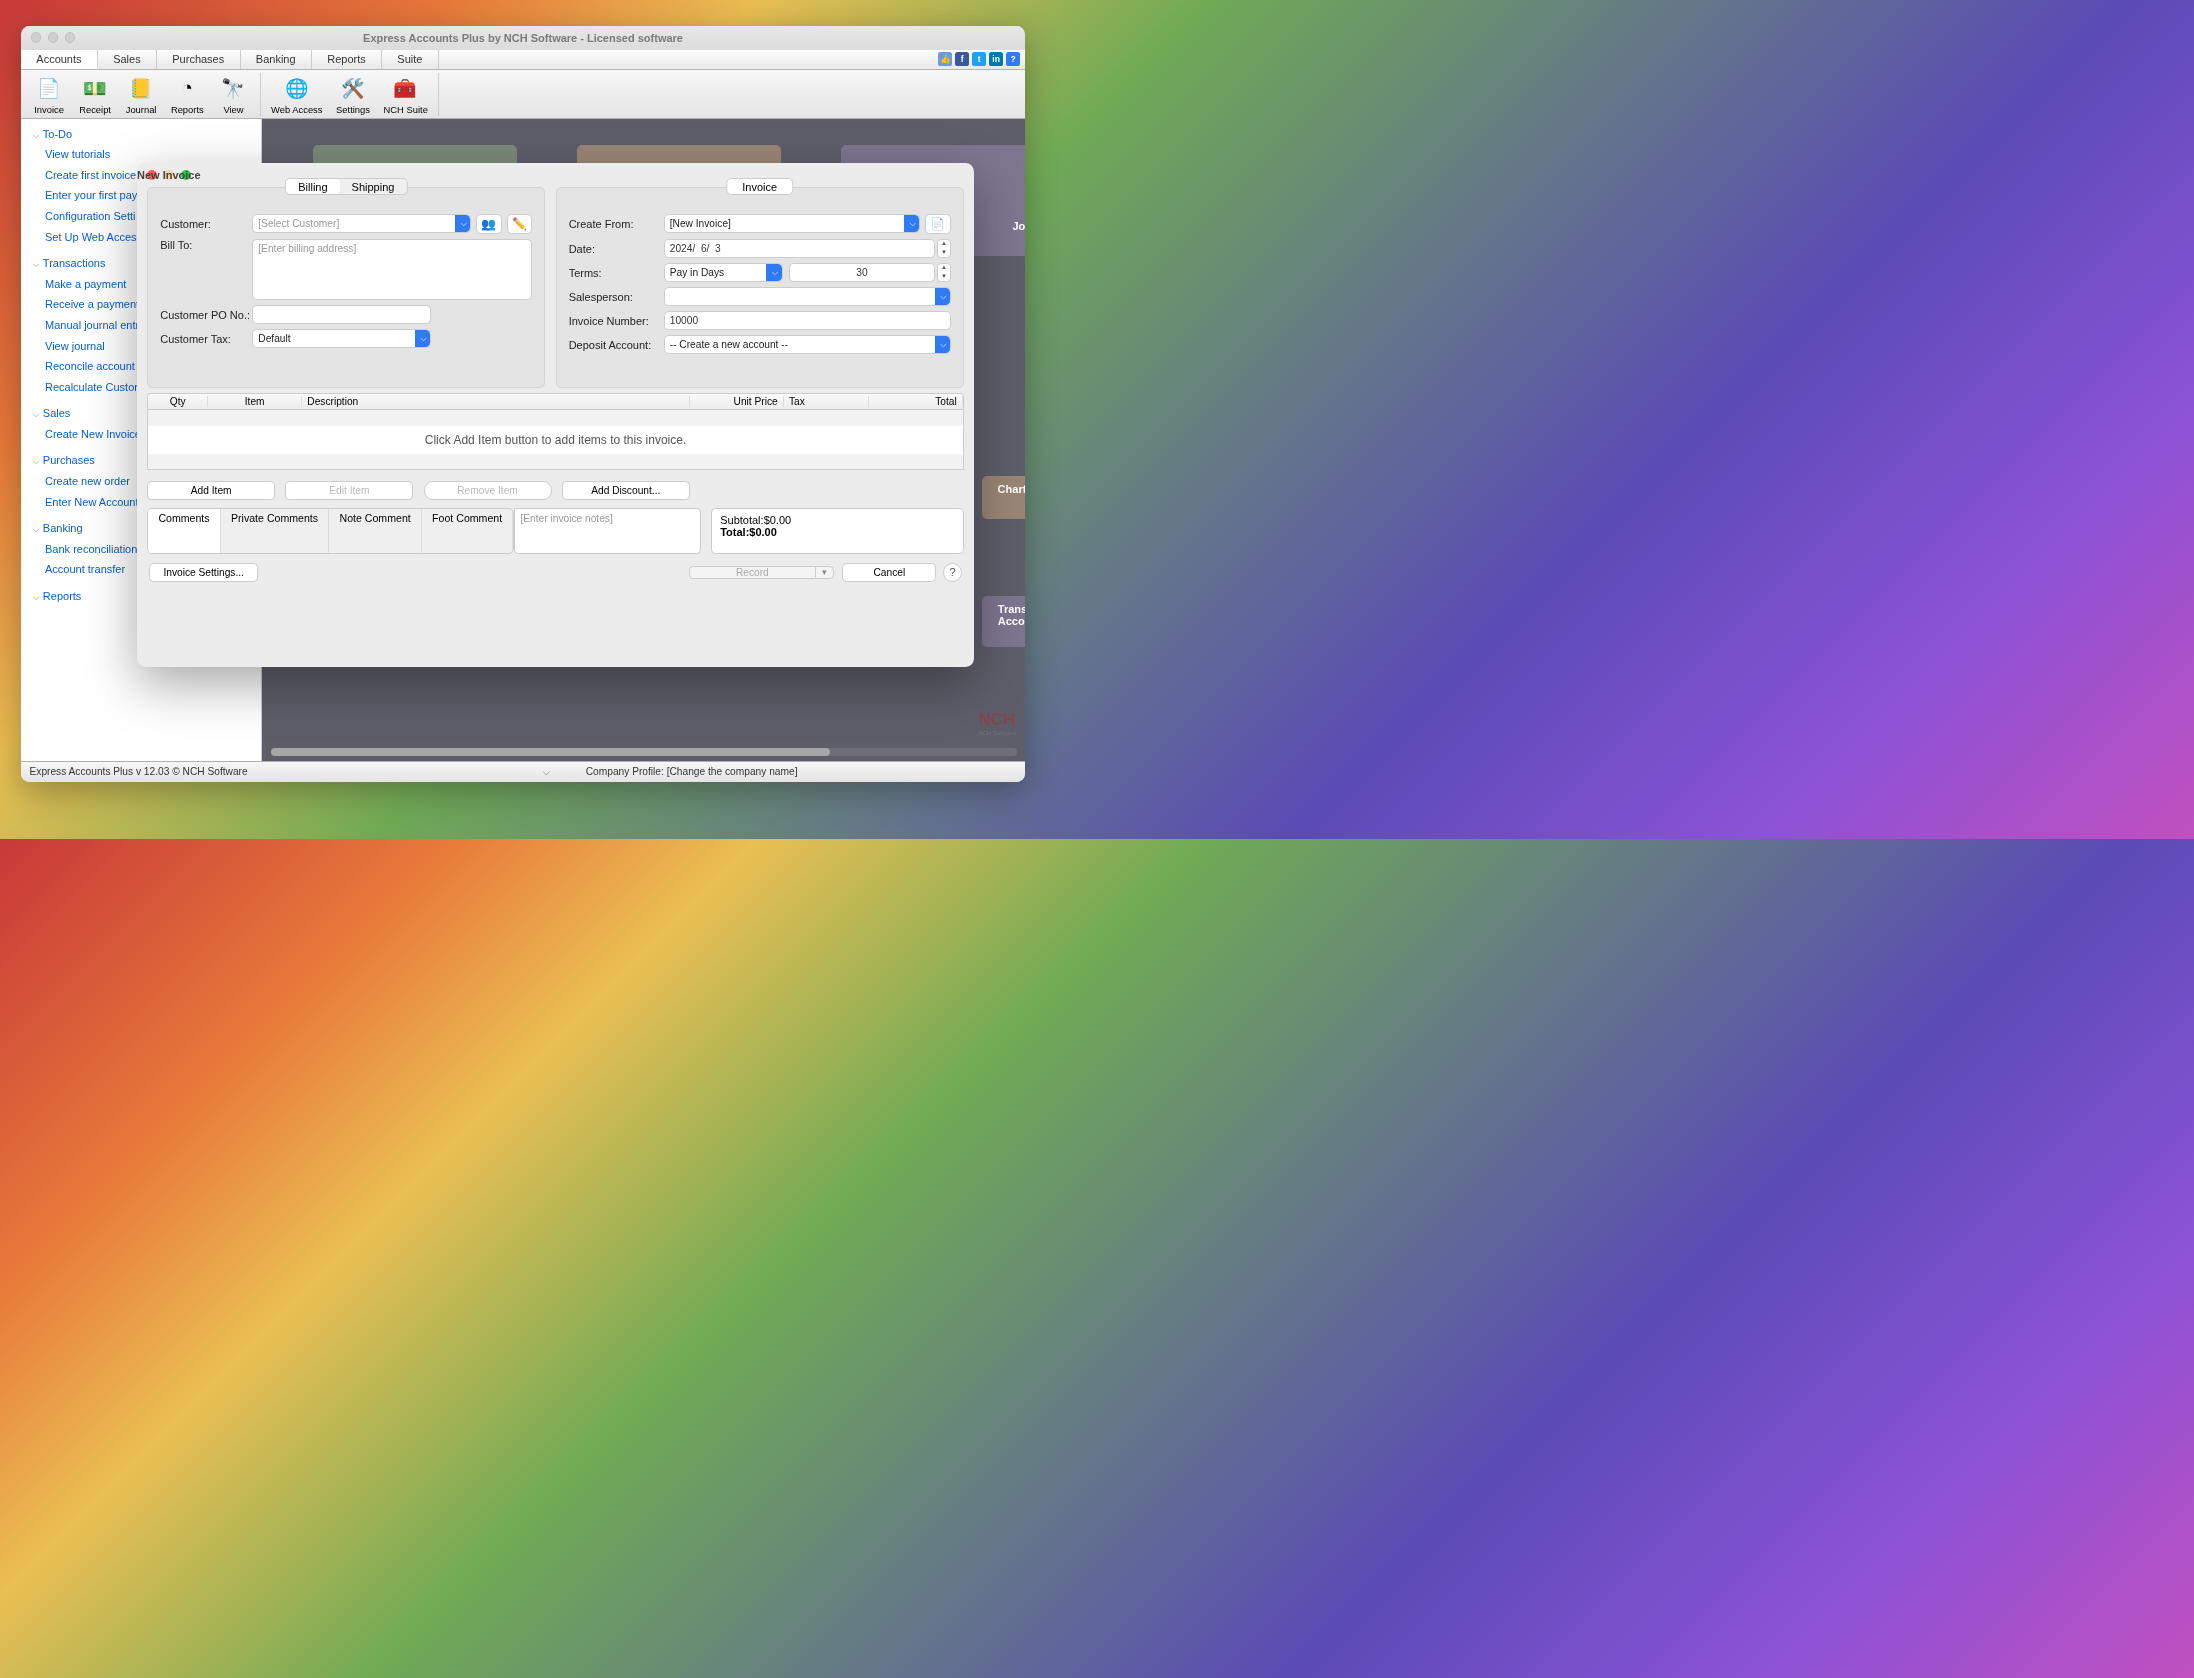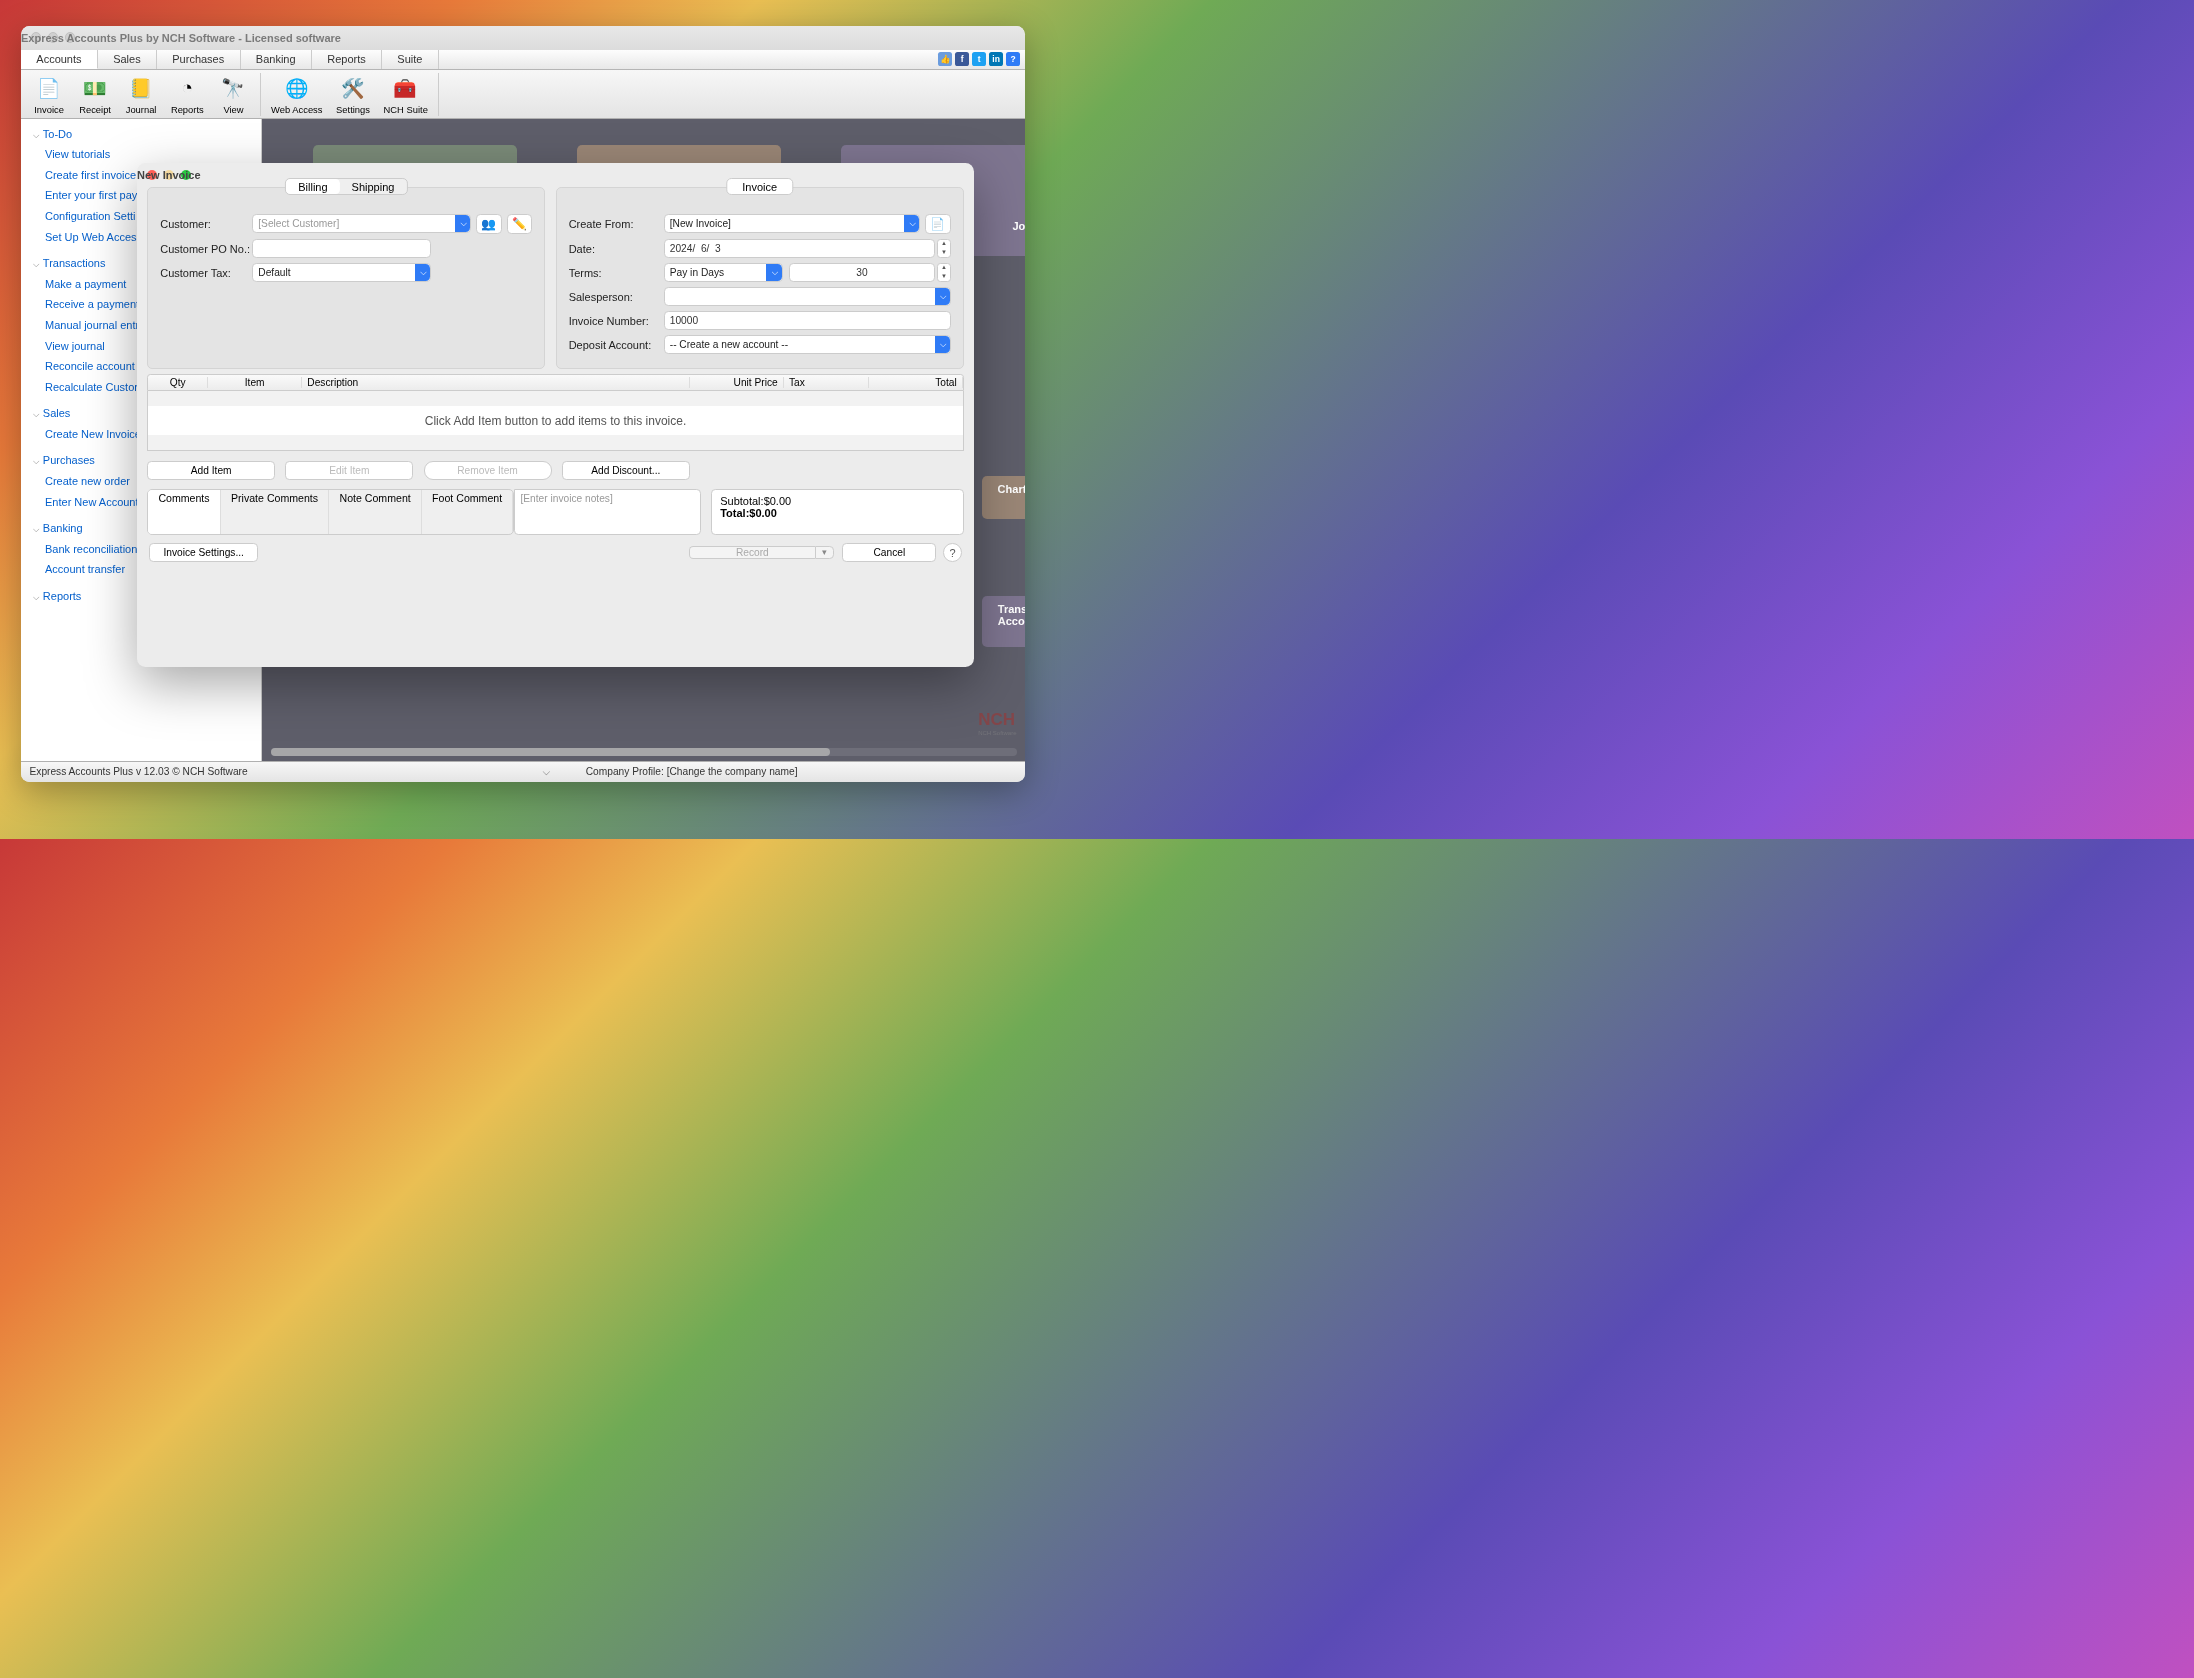--- a/index.html
+++ b/index.html
@@ -2,21 +2,21 @@
 <html style="font-size:13.6px"><head>
 <meta charset="utf-8">
 <style>
 * { box-sizing: border-box; margin: 0; padding: 0; font-family: -apple-system, BlinkMacSystemFont, "Helvetica Neue", Arial, sans-serif; }
 body { background: linear-gradient(135deg, #c73838 0%, #e87a3a 15%, #eabf53 25%, #6faa55 40%, #5a4bb5 70%, #8a52d6 85%, #c050c0 100%); width: 1097px; height: 839px; position: relative; overflow: hidden; }
 .main-window { position: absolute; left: 21px; top: 25.5px; width: 1004px; height: 756px; background: #ececec; border-radius: 8.5px; box-shadow: 0 8.5px 34px rgba(0,0,0,0.3); overflow: hidden; display: flex; flex-direction: column; }
 .titlebar { height: 24px; background: linear-gradient(#e8e8e8,#dcdcdc); display: flex; align-items: center; position: relative; border-top-left-radius: 8.5px; border-top-right-radius: 8.5px; }
 .traffic { display: flex; gap: 6.8px; margin-left: 10.2px; }
 .t-dot { width: 10.2px; height: 10.2px; border-radius: 50%; }
 .dim .t-dot { background: #d0d0d0; border:0.9px solid #c0c0c0; }
-.titlebar-title { position: absolute; left: 0; right: 0; text-align: left; font-size: 11px; color: #7a7a7a; font-weight: 600; }
+.titlebar-title { position: absolute; left: 0; right: 0; text-align: center; font-size: 11px; color: #7a7a7a; font-weight: 600; }
 .menubar { height: 20.4px; background: linear-gradient(#fdfdfd,#e8e8e8); border-bottom: 0.9px solid #b5b5b5; display: flex; align-items: stretch; }
 .menutab { padding: 0 15.3px; font-size: 11px; display: flex; align-items: center; color: #333; border-right: 0.9px solid #ccc; cursor: pointer; }
 .menutab.active { background: #fff; border-bottom: 0.9px solid #fff; }
 .menu-spacer { flex: 1; }
 .social { display: flex; gap: 3.4px; align-items: center; padding-right: 5.1px; }
 .sbtn { width: 13.6px; height: 13.6px; border-radius: 2.6px; display: flex; align-items: center; justify-content: center; color: #fff; font-size: 8.5px; font-weight: bold; }
 .toolbar { background: linear-gradient(#f7f7f7,#e4e4e4); border-bottom: 0.9px solid #b0b0b0; display: flex; padding: 3.4px 1.7px 1.7px; gap: 0px; }
 .tb-group { display: flex; border-right: 0.9px solid #ccc; padding: 0 3.4px; }
 .tb-btn { display: flex; flex-direction: column; align-items: center; padding: 1.7px 6.8px; font-size: 9.4px; cursor: pointer; min-width: 46px; }
 .tb-icon { width: 27px; height: 27px; margin-bottom: 1.7px; display: flex; align-items: center; justify-content: center; font-size: 19px; }
@@ -239,20 +239,24 @@
         </div>
         <div style="height:12px;"></div>
         <div class="row">
           <label>Customer:</label>
           <div class="select blue-caret">
               <span>[Select Customer]</span>
             </div>
           <div class="icon-btn">👥</div>
           <div class="icon-btn">✏️</div>
         </div>
+        <div class="row" style="align-items:flex-start;">
+          <label>Bill To:</label>
+          <div class="textarea"><span>[Enter billing address]</span></div>
+        </div>
         <div class="row">
           <label>Customer PO No.:</label>
           <input class="txt" style="flex: 0 0 179px;">
         </div>
         <div class="row">
           <label>Customer Tax:</label>
           <div class="select blue-caret" style="flex:0 0 179px; color:#222;">
               <span>Default</span>
             </div>
         </div>

